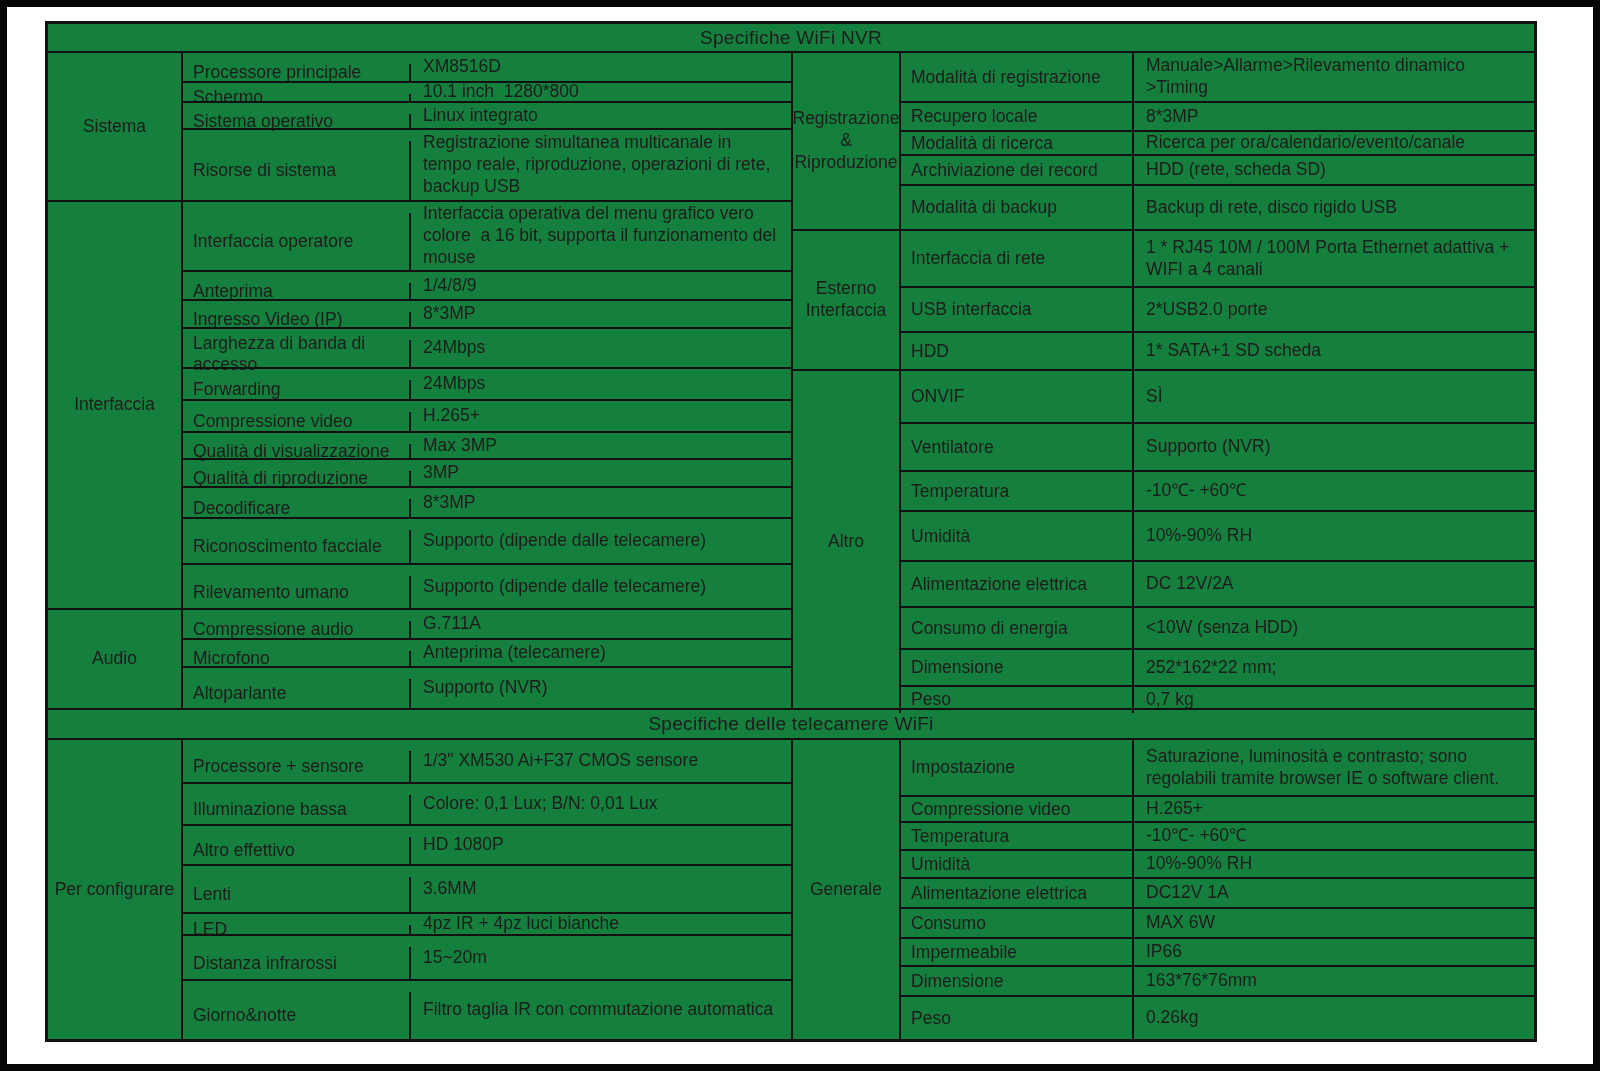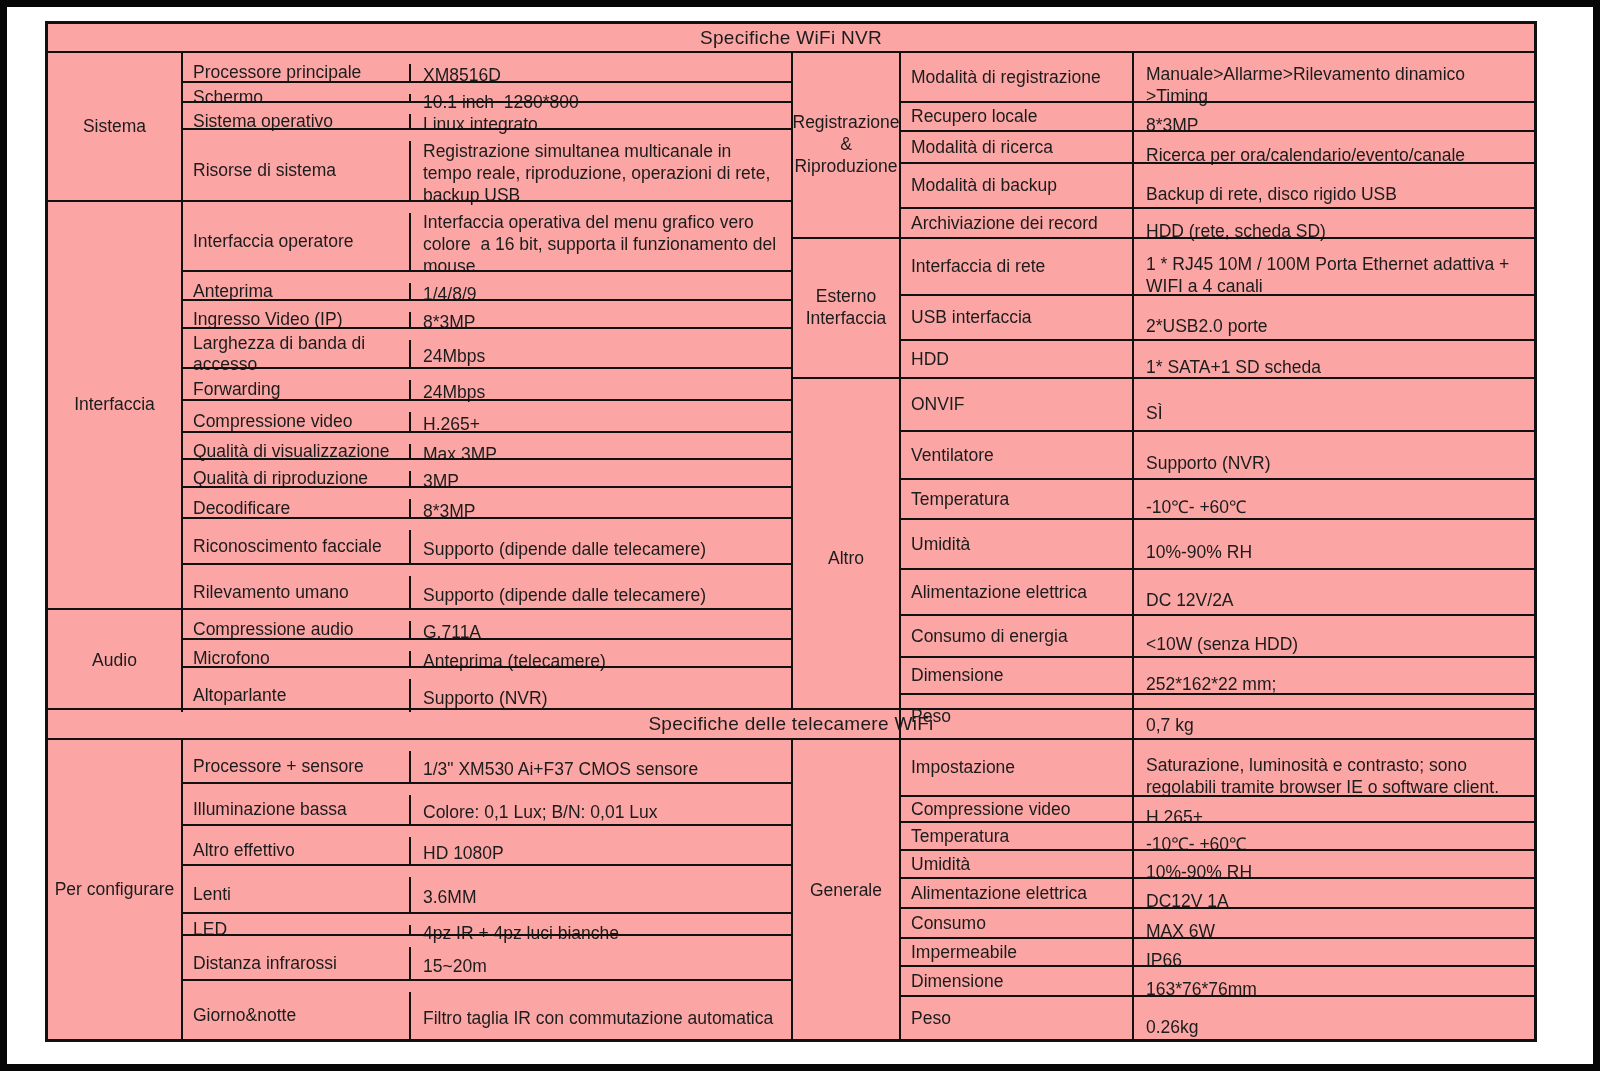--- a/index.html
+++ b/index.html
@@ -1,21 +1,21 @@
 <!DOCTYPE html>
 <html><head>
 <meta charset="utf-8">
 <style>
   * { margin:0; padding:0; box-sizing:border-box; }
   html,body { width:1600px; height:1071px; background:#ffffff; overflow:hidden; }
   body { font-family:"Liberation Sans", sans-serif; color:#1c1c1c; position:relative; }
 
   .photo-frame { position:absolute; inset:0; border:7px solid #060606; pointer-events:none; }
 
-  .spec-table { position:absolute; left:45px; top:21px; width:1492px; border:3px solid #111; background:#fca5a5; }
+  .spec-table { position:absolute; left:45px; top:21px; width:1492px; border:3px solid #111; background:#15803d; }
 
   .band { display:flex; align-items:center; justify-content:center; font-size:19px; letter-spacing:.3px; }
   .band-top { height:29px; border-bottom:2px solid #111; }
   .band-mid { height:32px; border-top:2px solid #111; border-bottom:2px solid #111; }
 
   .split { display:flex; align-items:stretch; }
   .split-nvr { height:655px; }
   .split-cam { height:299px; }
 
   .half { display:flex; flex-direction:column; }
@@ -35,21 +35,21 @@
   .row { display:flex; border-top:2px solid #111; align-items:stretch; }
   .rows > .row:first-child { border-top:0; }
   .rows > .row.grow { flex:1 1 auto; height:auto !important; }
 
   .prop { display:flex; align-items:center; padding:2px 4px 2px 10px;
           border-right:2px solid #111; font-size:17.5px; line-height:1.2; }
   .half-left .prop { width:228px;margin-top:11px; }
   .half-right .prop { width:233px; }
 
   .val { flex:1; display:flex; align-items:center; padding:2px 8px 2px 12px;
-         font-size:17.5px; line-height:1.25; white-space:pre-wrap;margin-top:18px; }
+         font-size:17.5px; line-height:1.25; white-space:pre-wrap; }
 </style>
 </head>
 <body>
 
 <div class="spec-table">
 
   <div class="band band-top">Specifiche WiFi NVR</div>
 
   <div class="split split-nvr">
 
@@ -154,32 +154,32 @@
 Riproduzione</div>
         <div class="rows">
           <div class="row" style="height:48px">
             <div class="prop">Modalità di registrazione</div>
             <div class="val">Manuale&gt;Allarme&gt;Rilevamento dinamico &gt;Timing</div>
           </div>
           <div class="row" style="height:29px">
             <div class="prop">Recupero locale</div>
             <div class="val">8*3MP</div>
           </div>
-          <div class="row" style="height:32px">
+          <div class="row" style="height:24px">
             <div class="prop">Modalità di ricerca</div>
             <div class="val">Ricerca per ora/calendario/evento/canale</div>
+          </div>
+          <div class="row" style="height:30px">
+            <div class="prop">Archiviazione dei record</div>
+            <div class="val">HDD (rete, scheda SD)</div>
           </div>
           <div class="row" style="height:45px">
             <div class="prop">Modalità di backup</div>
             <div class="val">Backup di rete, disco rigido USB</div>
           </div>
-          <div class="row" style="height:30px">
-            <div class="prop">Archiviazione dei record</div>
-            <div class="val">HDD (rete, scheda SD)</div>
-          </div>
         </div>
       </div>
 
       <div class="group">
         <div class="cat">Esterno
 Interfaccia</div>
         <div class="rows">
           <div class="row" style="height:55px">
             <div class="prop">Interfaccia di rete</div>
             <div class="val">1 * RJ45 10M / 100M Porta Ethernet adattiva + WIFI a 4 canali</div>

